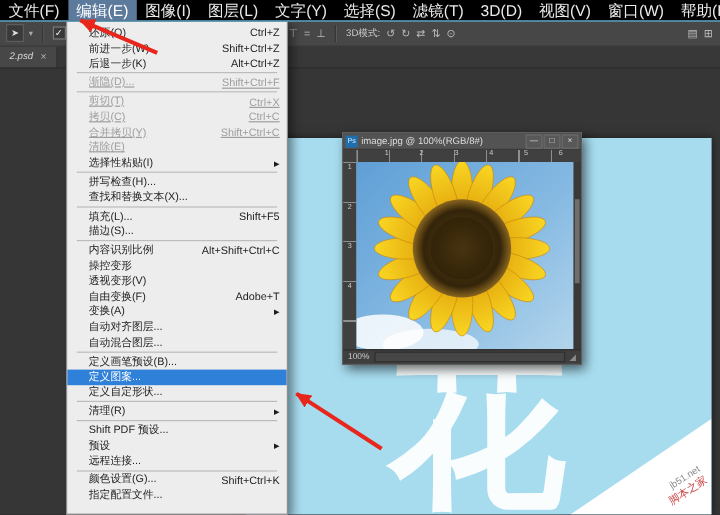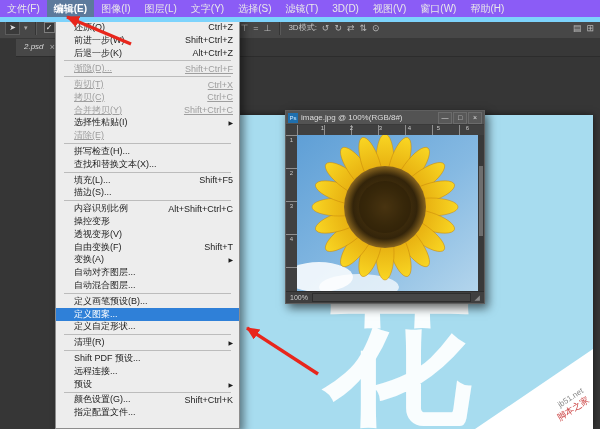--- a/index.html
+++ b/index.html
@@ -1,44 +1,44 @@
 <!DOCTYPE html>
 <html style="--menu_highlight: #2f80d8; --menubar_active: #5c7a9c; --arrow_red: #e8261c; --doc_blue: #a7dcef;"><head>
 <meta charset="utf-8">
 <style>
   html,body{margin:0;padding:0;background:#222;}
   .app{position:relative;width:600px;height:429px;overflow:hidden;background:#363636;
        font-family:"Liberation Sans",sans-serif;-webkit-font-smoothing:antialiased;}
 
   
-  .menubar{position:absolute;top:0;left:0;right:0;height:17px;background:#8b5cf6;
-           border-bottom:5px solid #7dd3fc;display:flex;align-items:stretch;
-           font-size:10px;color:#e9e9e9;z-index:35;}
+  .menubar{position:absolute;top:0;left:0;right:0;height:17px;background:#000000;
+           border-bottom:1px solid #7dd3fc;display:flex;align-items:stretch;
+           font-size:13px;color:#e9e9e9;z-index:35;}
   .menu-item{padding:0 7px;line-height:17px;white-space:nowrap;}
-  .menu-item.active{background:var(--menubar_active);color:#fff;font-weight:bold;}
+  .menu-item.active{background:var(--menubar_active);color:#fff;}
 
   
   .optionsbar{position:absolute;top:17px;left:0;right:0;height:21px;background:#474747;
               border-bottom:1px solid #383838;display:flex;align-items:center;gap:4px;
               font-size:8px;color:#c9c9c9;padding:0 5px;z-index:5;}
   .tool-icon{width:13px;height:13px;background:#3a3a3a;border:1px solid #5c5c5c;color:#ddd;
              font-size:8px;line-height:13px;text-align:center;}
   .ob-caret{font-size:7px;color:#aaa;}
   .vdiv{width:1px;height:14px;background:#353535;border-right:1px solid #5a5a5a;margin:0 3px;}
   .cb{width:9px;height:9px;background:#3a3a3a;border:1px solid #7d7d7d;font-size:8px;
       line-height:9px;text-align:center;color:#eee;}
   .ob-select{display:inline-flex;align-items:center;gap:3px;background:#3a3a3a;
              border:1px solid #5c5c5c;padding:1px 4px;color:#ddd;}
   .ob-select .caret{font-size:7px;color:#aaa;}
   .icon-group{display:inline-flex;gap:3px;}
   .icon-group span{font-size:9px;color:#b9b9b9;padding:0 1px;}
   .spacer{flex:1;}
 
   
-  .tabbar{position:absolute;top:38px;left:16px;right:0;height:18px;background:#383838;
+  .tabbar{position:absolute;top:38px;left:0;right:0;height:18px;background:#383838;
           border-bottom:1px solid #2c2c2c;z-index:4;font-style:italic;}
   .tab{position:absolute;left:0;top:0;height:18px;background:#474747;color:#d9d9d9;
        font-size:8px;line-height:18px;padding:0 8px;border-right:1px solid #2c2c2c;
        display:flex;align-items:center;gap:6px;}
   .tab .close{color:#a9a9a9;font-size:9px;}
 
   
   .canvas{position:absolute;top:56px;left:0;right:0;bottom:0;background:#363636;}
 
   
@@ -294,27 +294,27 @@
         <span class="mshort">Ctrl+X</span>
       </div>
       <div class="menu-row disabled">
         <span class="mlabel">拷贝(C)</span>
         <span class="mshort">Ctrl+C</span>
       </div>
       <div class="menu-row disabled">
         <span class="mlabel">合并拷贝(Y)</span>
         <span class="mshort">Shift+Ctrl+C</span>
       </div>
+      <div class="menu-row disabled">
+        <span class="mlabel">清除(E)</span>
+      </div>
       <div class="menu-row">
         <span class="mlabel">选择性粘贴(I)</span>
         <span class="msub">▶</span>
       </div>
-      <div class="menu-row disabled">
-        <span class="mlabel">清除(E)</span>
-      </div>
       <div class="sep"></div>
       <div class="menu-row">
         <span class="mlabel">拼写检查(H)...</span>
       </div>
       <div class="menu-row">
         <span class="mlabel">查找和替换文本(X)...</span>
       </div>
       <div class="sep"></div>
       <div class="menu-row">
         <span class="mlabel">填充(L)...</span>
@@ -329,21 +329,21 @@
         <span class="mshort">Alt+Shift+Ctrl+C</span>
       </div>
       <div class="menu-row">
         <span class="mlabel">操控变形</span>
       </div>
       <div class="menu-row">
         <span class="mlabel">透视变形(V)</span>
       </div>
       <div class="menu-row">
         <span class="mlabel">自由变换(F)</span>
-        <span class="mshort">Shift+T</span>
+        <span class="mshort">Adobe+T</span>
       </div>
       <div class="menu-row">
         <span class="mlabel">变换(A)</span>
         <span class="msub">▶</span>
       </div>
       <div class="menu-row">
         <span class="mlabel">自动对齐图层...</span>
       </div>
       <div class="menu-row">
         <span class="mlabel">自动混合图层...</span>
@@ -361,25 +361,25 @@
       <div class="sep"></div>
       <div class="menu-row">
         <span class="mlabel">清理(R)</span>
         <span class="msub">▶</span>
       </div>
       <div class="sep"></div>
       <div class="menu-row">
         <span class="mlabel">Shift PDF 预设...</span>
       </div>
       <div class="menu-row">
-        <span class="mlabel">远程连接...</span>
-      </div>
-      <div class="menu-row">
         <span class="mlabel">预设</span>
         <span class="msub">▶</span>
+      </div>
+      <div class="menu-row">
+        <span class="mlabel">远程连接...</span>
       </div>
       <div class="sep"></div>
       <div class="menu-row">
         <span class="mlabel">颜色设置(G)...</span>
         <span class="mshort">Shift+Ctrl+K</span>
       </div>
       <div class="menu-row">
         <span class="mlabel">指定配置文件...</span>
       </div>
     </div>

